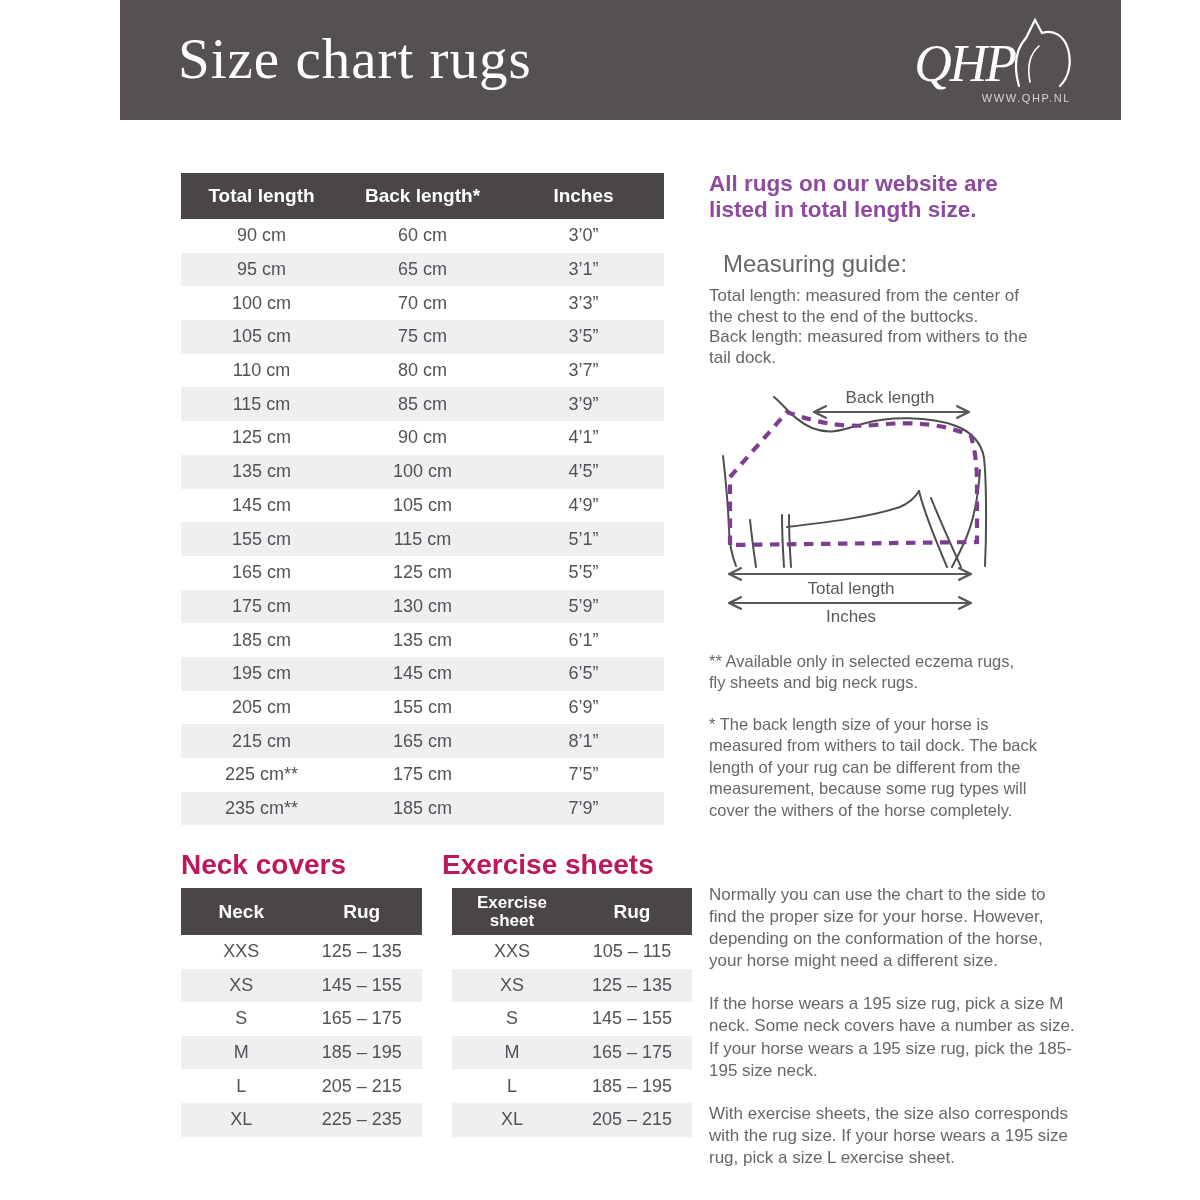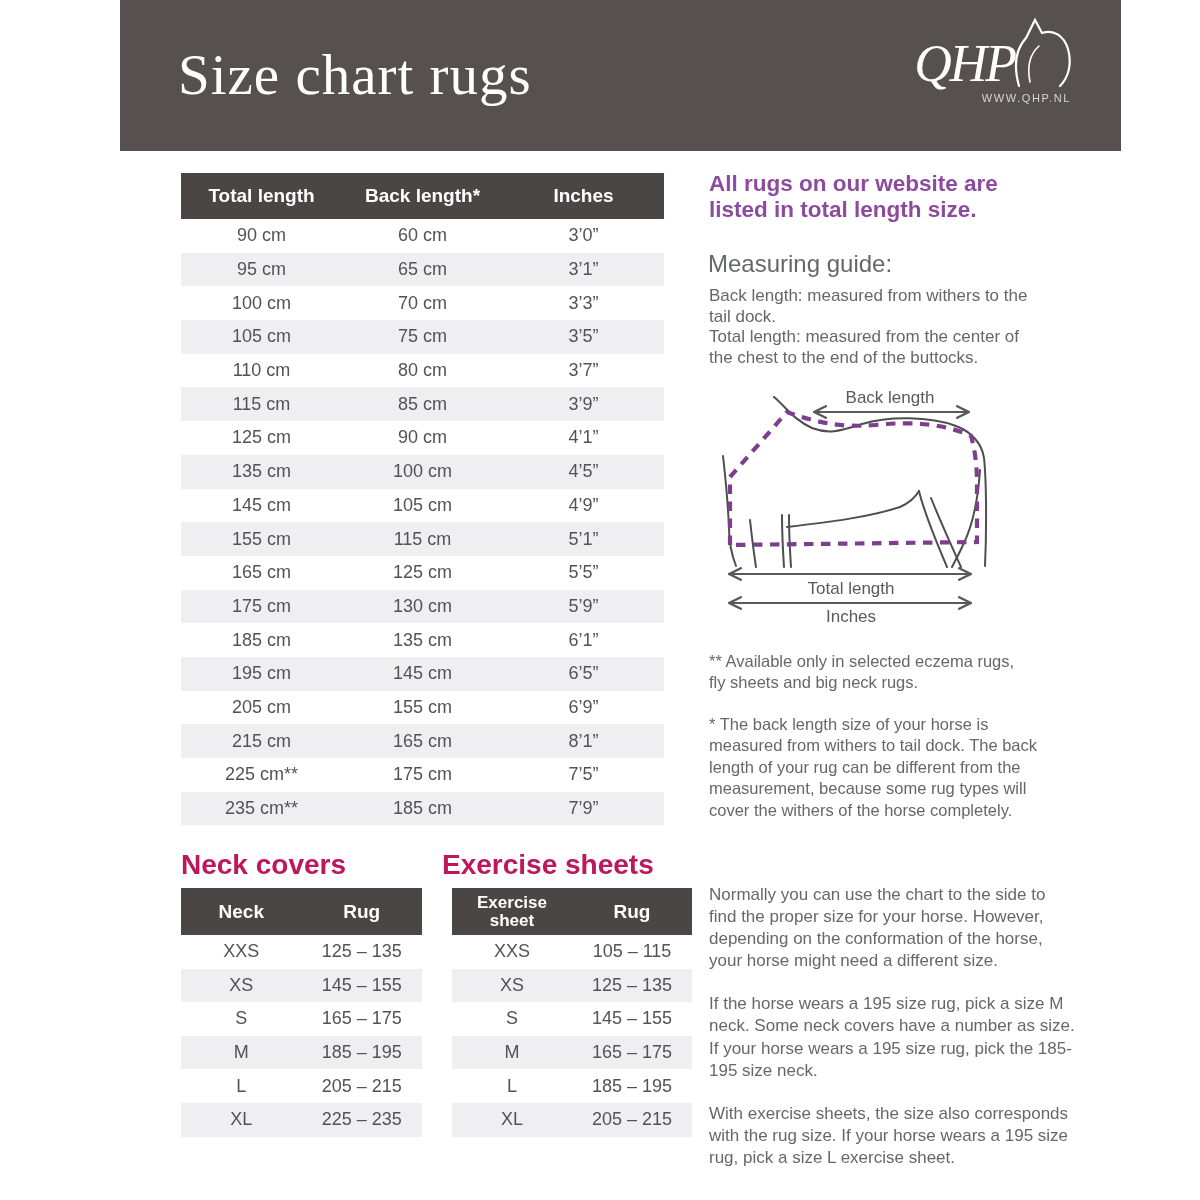--- a/index.html
+++ b/index.html
@@ -1,20 +1,20 @@
 <!DOCTYPE html>
 <html><head>
 <meta charset="utf-8">
 <style>
   html,body{margin:0;padding:0;background:#ffffff;}
   .page{position:relative;width:1200px;height:1200px;background:#ffffff;overflow:hidden;
         font-family:"Liberation Sans",sans-serif;color:#66676a;}
 
   
-  .banner{position:absolute;left:120px;top:0;width:1001px;height:151px;background:#565050;}
+  .banner{position:absolute;left:120px;top:0;width:1001px;height:120px;background:#565050;}
   .banner-title{position:absolute;left:58px;top:50%;transform:translateY(-52%);
         font-family:"Liberation Serif",serif;font-weight:400;font-size:57px;color:#ffffff;
         letter-spacing:1px;white-space:nowrap;}
   .logo{position:absolute;right:48px;top:16px;text-align:right;color:#ffffff;}
   .logo-row{display:flex;align-items:flex-end;}
   .logo-text{font-family:"Liberation Serif",serif;font-style:italic;font-size:52px;line-height:1;
         letter-spacing:-2px;color:#ffffff;}
   .logo-horse{margin-left:-6px;margin-bottom:-4px;}
   .logo-url{font-size:11px;letter-spacing:1.6px;color:#d6d3d3;margin-top:2px;padding-right:2px;}
 
@@ -35,21 +35,21 @@
   .exercise-table{position:absolute;left:452px;top:888px;width:240px;}
   .hdr-small{font-size:17px;}
 
   .section-title{position:absolute;font-size:28px;font-weight:700;color:#be185d;white-space:nowrap;}
   .neck-title{left:181px;top:849px;}
   .exercise-title{left:442px;top:849px;}
 
   
   .intro{position:absolute;left:709px;top:171px;width:340px;font-size:22.5px;font-weight:700;
         line-height:1.16;color:#8c4b9e;}
-  .guide-title{position:absolute;left:708px;top:250px;font-size:24px;color:#66676a;}
+  .guide-title{position:absolute;left:723px;top:250px;font-size:24px;color:#66676a;}
   .guide-text{position:absolute;left:709px;top:286px;width:332px;font-size:17px;line-height:1.22;}
   .guide-text p{margin:0;}
   .footnotes{position:absolute;left:709px;top:651px;width:356px;font-size:16.5px;line-height:1.3;}
   .footnotes p{margin:0 0 20px 0;white-space:pre-line;}
   .bottom-text{position:absolute;left:709px;top:884px;width:368px;font-size:17px;line-height:1.3;}
   .bottom-text p{margin:0 0 21px 0;}
 
   
   .diagram{position:absolute;left:690px;top:370px;width:410px;height:270px;}
   .diagram text{font-family:"Liberation Sans",sans-serif;font-size:17px;fill:#58595b;}
@@ -171,22 +171,22 @@
           <span class="tcell">235 cm**</span>
           <span class="tcell">185 cm</span>
           <span class="tcell">7’9”</span>
         </div>
       </div>
   </div>
 
   <div class="intro">All rugs on our website are listed in total length size.</div>
   <div class="guide-title">Measuring guide:</div>
   <div class="guide-text">
+    <p>Total length: measured from the center of the chest to the end of the buttocks.</p>
     <p>Back length: measured from withers to the tail dock.</p>
-    <p>Total length: measured from the center of the chest to the end of the buttocks.</p>
   </div>
 
   <svg class="diagram" viewBox="0 0 410 270">
     <defs>
       <marker id="ah" viewBox="0 0 10 10" refX="8.5" refY="5" markerWidth="8" markerHeight="8" orient="auto-start-reverse">
         <path d="M1,1 L9,5 L1,9" fill="none" stroke="#58595b" stroke-width="1.7" stroke-linecap="round"></path>
       </marker>
     </defs>
 
     <g stroke="#4e4e50" stroke-width="2" fill="none" stroke-linecap="round">

